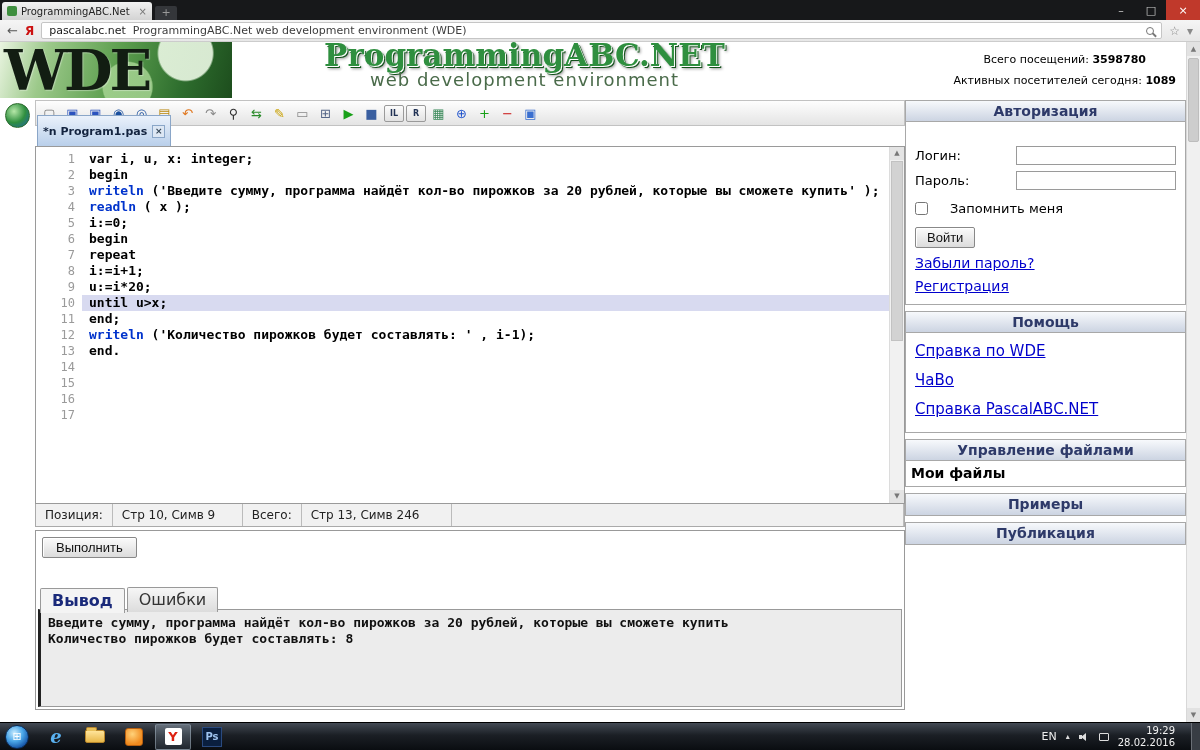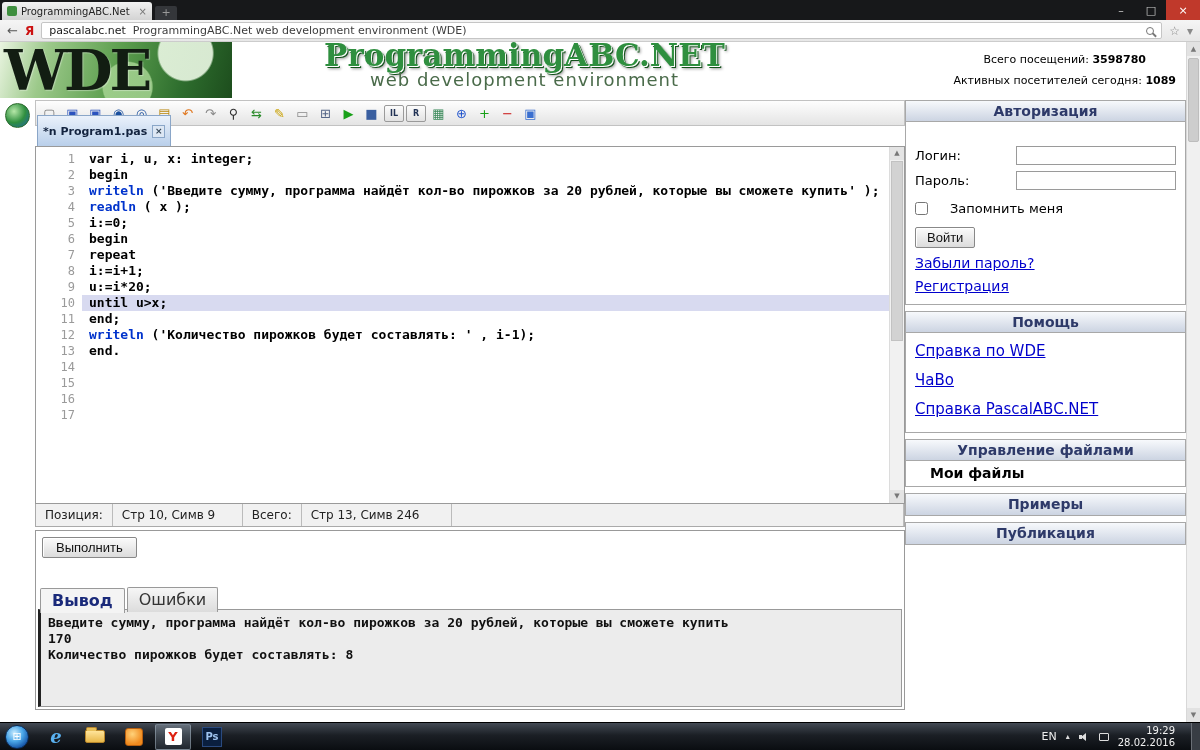--- a/index.html
+++ b/index.html
@@ -88,21 +88,21 @@
   .panel.headonly .panel-header { border-bottom:none; }
   .auth-body { padding:24px 9px 10px; }
   .auth-row { display:flex; align-items:center; justify-content:space-between; margin-bottom:6px; font-size:13px; color:#000; }
   .auth-input { width:160px; height:19px; border:1px solid #9a9a9a; background:#fff; font-size:12px; padding:0 3px; }
   .remember-row { display:flex; align-items:center; gap:22px; font-size:13px; margin:11px 0; color:#000; }
   .login-btn { padding:2px 11px; font-size:13px; color:#111; background:linear-gradient(#fbfbfb,#dcdcdc); border:1px solid #888; box-shadow:inset 1px 1px 0 #fff; border-radius:2px; }
   a.sb-link { display:inline-block; color:#0000cc; text-decoration:underline; cursor:pointer; }
   .auth-link { font-size:14px; margin-top:7px; display:block !important; }
   .help-body { padding:9px 9px 3px; }
   .help-link { font-size:15px; margin-bottom:11px; display:block !important; }
-  .files-item { padding:4px 24px 5px; font-size:14px; font-weight:bold; color:#000; }
+  .files-item { padding:4px 5px 5px; font-size:14px; font-weight:bold; color:#000; }
 
   
   .taskbar { position:absolute; bottom:0; left:0; width:1200px; height:28px; background:linear-gradient(#434a54,#1b1f25 45%,#0a0d11); border-top:1px solid #000; display:flex; align-items:center; }
   .start-orb { width:24px; height:24px; border-radius:50%; margin:0 9px 0 5px; background:radial-gradient(circle at 38% 32%, #c8ecff, #4aa6e8 42%, #1c5fb0 72%, #0a2f66); border:1px solid #0a2a55; color:#fff; font-size:11px; display:flex; align-items:center; justify-content:center; }
   .tb-app { width:36px; height:26px; display:flex; align-items:center; justify-content:center; margin-right:3px; border-radius:2px; }
   .tb-app.active { background:linear-gradient(rgba(150,165,180,.45),rgba(60,70,82,.45)); border:1px solid rgba(170,185,200,.5); }
   .ie-glyph { color:#5ab1f0; font-family:"DejaVu Serif","Liberation Serif",serif; font-style:italic; font-weight:bold; font-size:18px; }
   .folder-shape { width:20px; height:13px; background:linear-gradient(#ffe49a,#e8b84a); border:1px solid #b8862a; border-radius:1px 2px 2px 2px; position:relative; }
   .folder-shape::before { content:""; position:absolute; top:-4px; left:0; width:9px; height:3px; background:#e8c05a; border:1px solid #b8862a; border-bottom:none; border-radius:2px 2px 0 0; }
   .orange-shape { width:18px; height:18px; border-radius:3px; background:radial-gradient(circle at 40% 32%, #ffd27a, #f08a1e 72%); border:1px solid #b85f10; }
@@ -238,21 +238,20 @@
     </div>
 
     <div class="bottom-box">
       <button class="run-btn">Выполнить</button>
       <div class="out-tabs">
         <div class="out-tab active">Вывод</div>
         <div class="out-tab">Ошибки</div>
       </div>
       <div class="output" id="output-area">
           <div>Введите сумму, программа найдёт кол-во пирожков за 20 рублей, которые вы сможете купить</div>
-          <div>170</div>
           <div>Количество пирожков будет составлять: 8</div>
         </div>
     </div>
 
   </div>
 
   <div class="sidebar">
 
     <div class="panel">
       <div class="panel-header">Авторизация</div>

